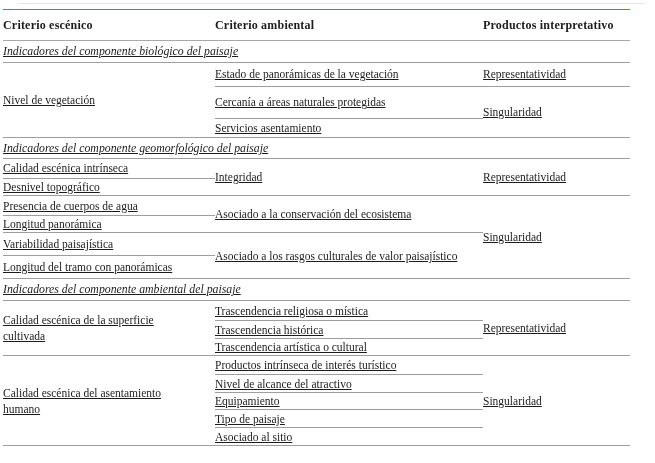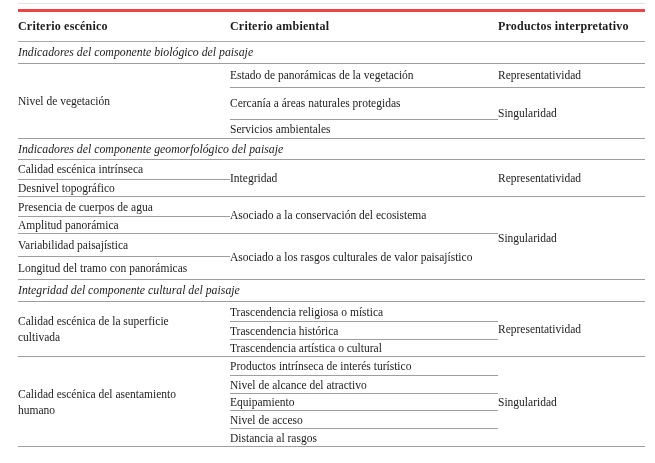--- a/index.html
+++ b/index.html
@@ -15,48 +15,48 @@
   .faint-topline {
     position: absolute;
     left: 18px;
     top: 3px;
     width: 627px;
     height: 0;
     border-top: 1px solid #e4e4e4;
   }
   table.criteria {
     position: absolute;
-    left: 18px;
+    left: 3px;
     top: 9px;
     width: 627px;
     border-collapse: collapse;
     table-layout: fixed;
     font-size: 11.5px;
-    border-top: 3px solid #ef4444;
+    border-top: 1px solid #ef4444;
   }
   th, td {
     padding: 0;
     margin: 0;
     text-align: left;
     vertical-align: middle;
     font-weight: normal;
     line-height: 1.4;
   }
   th {
     font-weight: bold;
     font-size: 12px;
     letter-spacing: 0.2px;
   }
   td.sec {
     font-style: italic;
     font-size: 11.8px;
   }
   .c1 { padding-right: 32px; }
   .c2, .c3 { white-space: nowrap; overflow: hidden; }
-  .bb { border-bottom: 1px solid #9e9e9e; }
+  .bb { border-bottom: 1px solid #9e9e9e; text-decoration: underline; }
   .bbl { border-bottom: 1px solid #a8a8a8; }
 </style>
 </head>
 <body>
 
 <div class="faint-topline"></div>
 
 <table class="criteria">
   <colgroup>
     <col style="width:212px">
@@ -78,52 +78,52 @@
     <tr style="height:24px">
       <td class="c1 bb" rowspan="3">Nivel de vegetación</td>
       <td class="c2 bb">Estado de panorámicas de la vegetación</td>
       <td class="c3 bb">Representatividad</td>
     </tr>
     <tr style="height:32px">
       <td class="c2 bb">Cercanía a áreas naturales protegidas</td>
       <td class="c3 bb" rowspan="2">Singularidad</td>
     </tr>
     <tr style="height:19px">
-      <td class="c2 bb">Servicios ambientales</td>
+      <td class="c2 bb">Servicios asentamiento</td>
     </tr>
 
     <tr style="height:21px">
       <td class="sec bb" colspan="3">Indicadores del componente geomorfológico del paisaje</td>
     </tr>
     <tr style="height:20px">
       <td class="c1 bb">Calidad escénica intrínseca</td>
       <td class="c2 bb" rowspan="2">Integridad</td>
       <td class="c3 bb" rowspan="2">Representatividad</td>
     </tr>
     <tr style="height:17px">
       <td class="c1 bb">Desnivel topográfico</td>
     </tr>
     <tr style="height:20px">
       <td class="c1 bb">Presencia de cuerpos de agua</td>
       <td class="c2 bb" rowspan="2">Asociado a la conservación del ecosistema</td>
       <td class="c3 bb" rowspan="4">Singularidad</td>
     </tr>
     <tr style="height:17px">
-      <td class="c1 bb">Amplitud panorámica</td>
+      <td class="c1 bb">Longitud panorámica</td>
     </tr>
     <tr style="height:23px">
       <td class="c1 bb">Variabilidad paisajística</td>
       <td class="c2 bb" rowspan="2">Asociado a los rasgos culturales de valor paisajístico</td>
     </tr>
     <tr style="height:23px">
       <td class="c1 bb">Longitud del tramo con panorámicas</td>
     </tr>
 
     <tr style="height:22px">
-      <td class="sec bb" colspan="3">Integridad del componente cultural del paisaje</td>
+      <td class="sec bb" colspan="3">Indicadores del componente ambiental del paisaje</td>
     </tr>
     <tr style="height:20px">
       <td class="c1 bb" rowspan="3">Calidad escénica de la superficie cultivada</td>
       <td class="c2 bb">Trascendencia religiosa o mística</td>
       <td class="c3 bb" rowspan="3">Representatividad</td>
     </tr>
     <tr style="height:18px">
       <td class="c2 bb">Trascendencia histórica</td>
     </tr>
     <tr style="height:15px">
@@ -134,19 +134,19 @@
       <td class="c2 bb">Productos intrínseca de interés turístico</td>
       <td class="c3 bb" rowspan="5">Singularidad</td>
     </tr>
     <tr style="height:18px">
       <td class="c2 bb">Nivel de alcance del atractivo</td>
     </tr>
     <tr style="height:17px">
       <td class="c2 bb">Equipamiento</td>
     </tr>
     <tr style="height:18px">
-      <td class="c2 bb">Nivel de acceso</td>
+      <td class="c2 bb">Tipo de paisaje</td>
     </tr>
     <tr style="height:18px">
-      <td class="c2 bb">Distancia al rasgos</td>
+      <td class="c2 bb">Asociado al sitio</td>
     </tr>
   </tbody>
 </table>
 
 </body></html>

